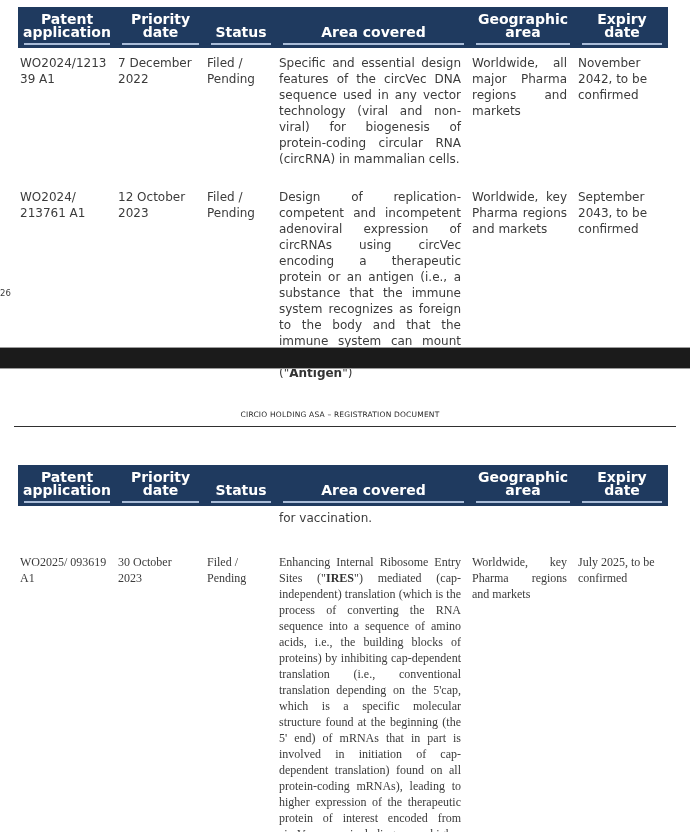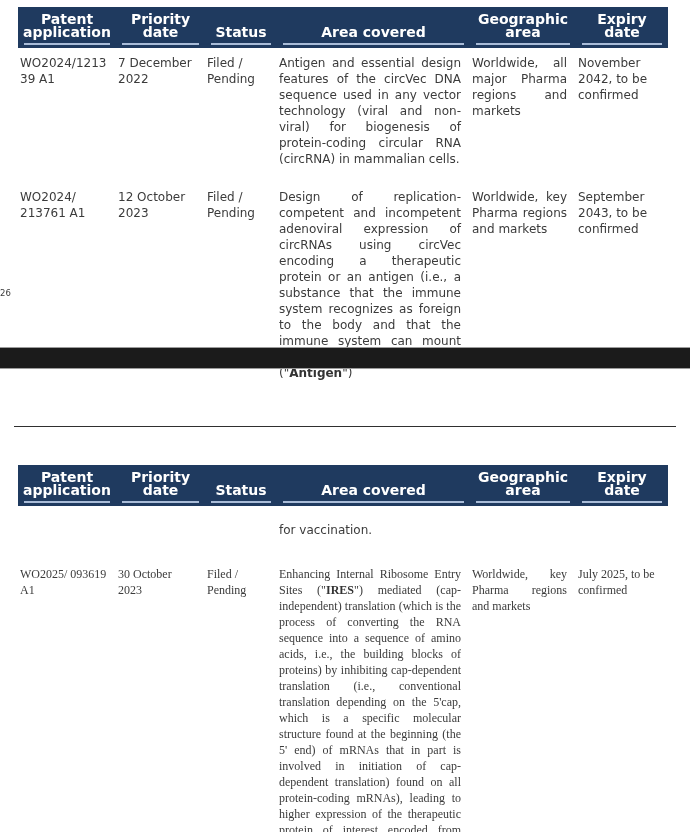--- a/index.html
+++ b/index.html
@@ -45,21 +45,21 @@
     vertical-align: top;
     font-size: 12px;
     line-height: 16px;
     color: #3b3b3b;
     padding: 7px 9px 0 2px;
     word-wrap: break-word;
   }
   td.app-cell { font-size: 9px; padding-left: 0; }
   td.justify { text-align: justify; }
   tr.row-gap td { padding-bottom: 15px; }
-  tr.cont-row td { padding-top: 16px; padding-bottom: 18px; }
+  tr.cont-row td { padding-top: 4px; padding-bottom: 18px; }
   tr.tall-top td { padding-top: 10px; font-family: Liberation Serif, serif; }
   td b { font-weight: bold; color: #333333; }
   #page-number {
     position: absolute;
     top: 288px;
     left: 0;
     width: 686px;
     font-size: 8.5px;
     color: #3b3b3b;
   }
@@ -114,39 +114,40 @@
         <th>Area covered</th>
         <th>Geographic area</th>
         <th>Expiry date</th>
       </tr>
     </thead>
     <tbody>
       <tr class="row-gap">
         <td class="app-cell">WO2024/121339 A1</td>
         <td>7 December 2022</td>
         <td>Filed / Pending</td>
-        <td class="justify"><span>Antigen and essential design features of the circVec DNA sequence used in any vector technology (viral and non-viral) for biogenesis of protein-coding circular RNA (circRNA) in mammalian cells.</span></td>
+        <td class="justify"><span>Specific and essential design features of the circVec DNA sequence used in any vector technology (viral and non-viral) for biogenesis of protein-coding circular RNA (circRNA) in mammalian cells.</span></td>
         <td class="justify">Worldwide, all major Pharma regions and markets</td>
         <td>November 2042, to be confirmed</td>
       </tr>
       <tr>
         <td class="app-cell">WO2024/ 213761 A1</td>
         <td>12 October 2023</td>
         <td>Filed / Pending</td>
         <td class="justify"><span>Design of replication-competent and incompetent adenoviral expression of circRNAs using circVec encoding a therapeutic protein or an antigen (i.e., a substance that the immune system recognizes as foreign to the body and that the immune system can mount an immune response against) ("</span><b>Antigen</b><span>")</span></td>
         <td class="justify">Worldwide, key Pharma regions and markets</td>
         <td>September 2043, to be confirmed</td>
       </tr>
     </tbody>
   </table>
 
   <div id="page-number">26</div>
 
   <div id="page-break-band"></div>
 
+  <div id="doc-header-title">CIRCIO HOLDING ASA – REGISTRATION DOCUMENT</div>
   <div id="header-rule"></div>
 
   <table id="table2" class="patent-table">
     <colgroup>
       <col style="width:98px">
         <col style="width:89px">
         <col style="width:72px">
       <col style="width:193px">
         <col style="width:106px">
         <col style="width:92px">

